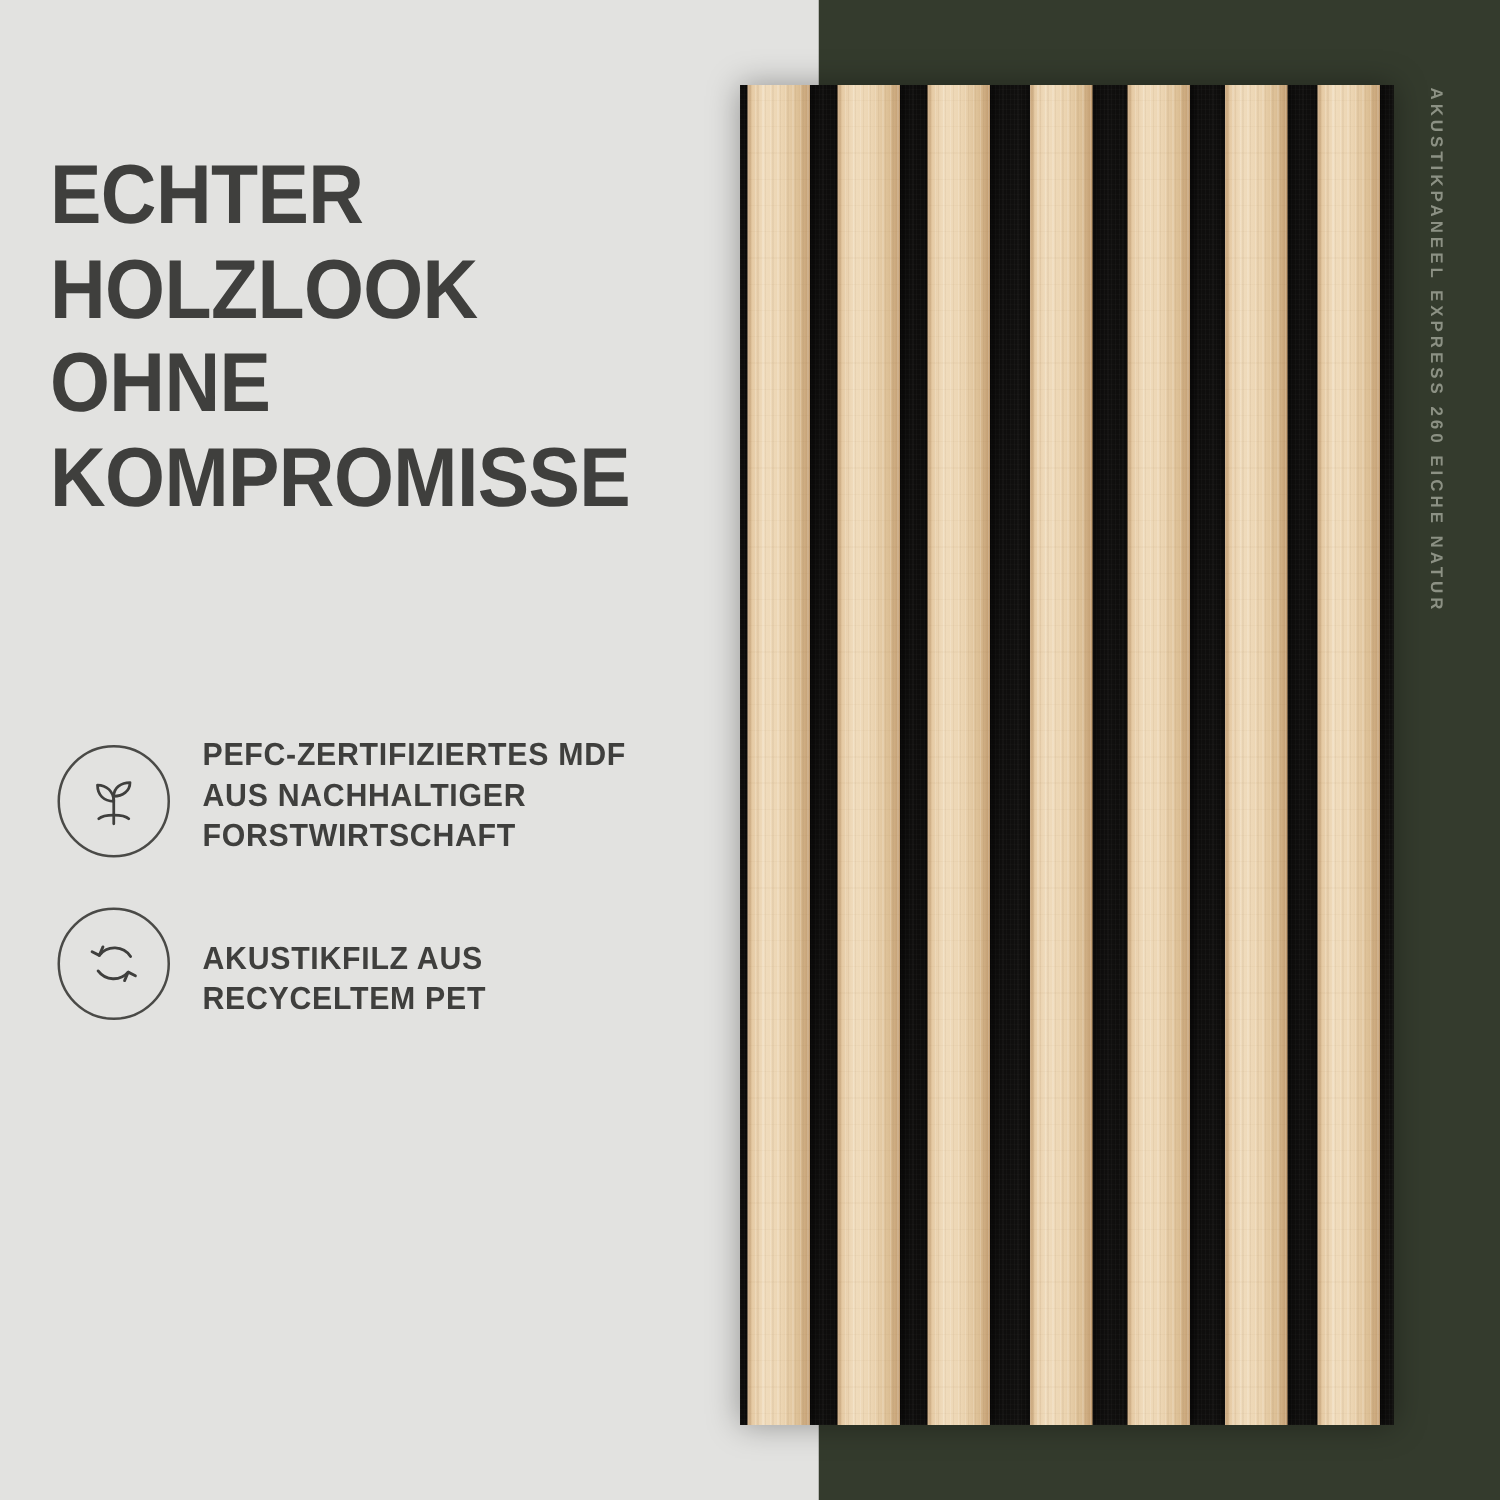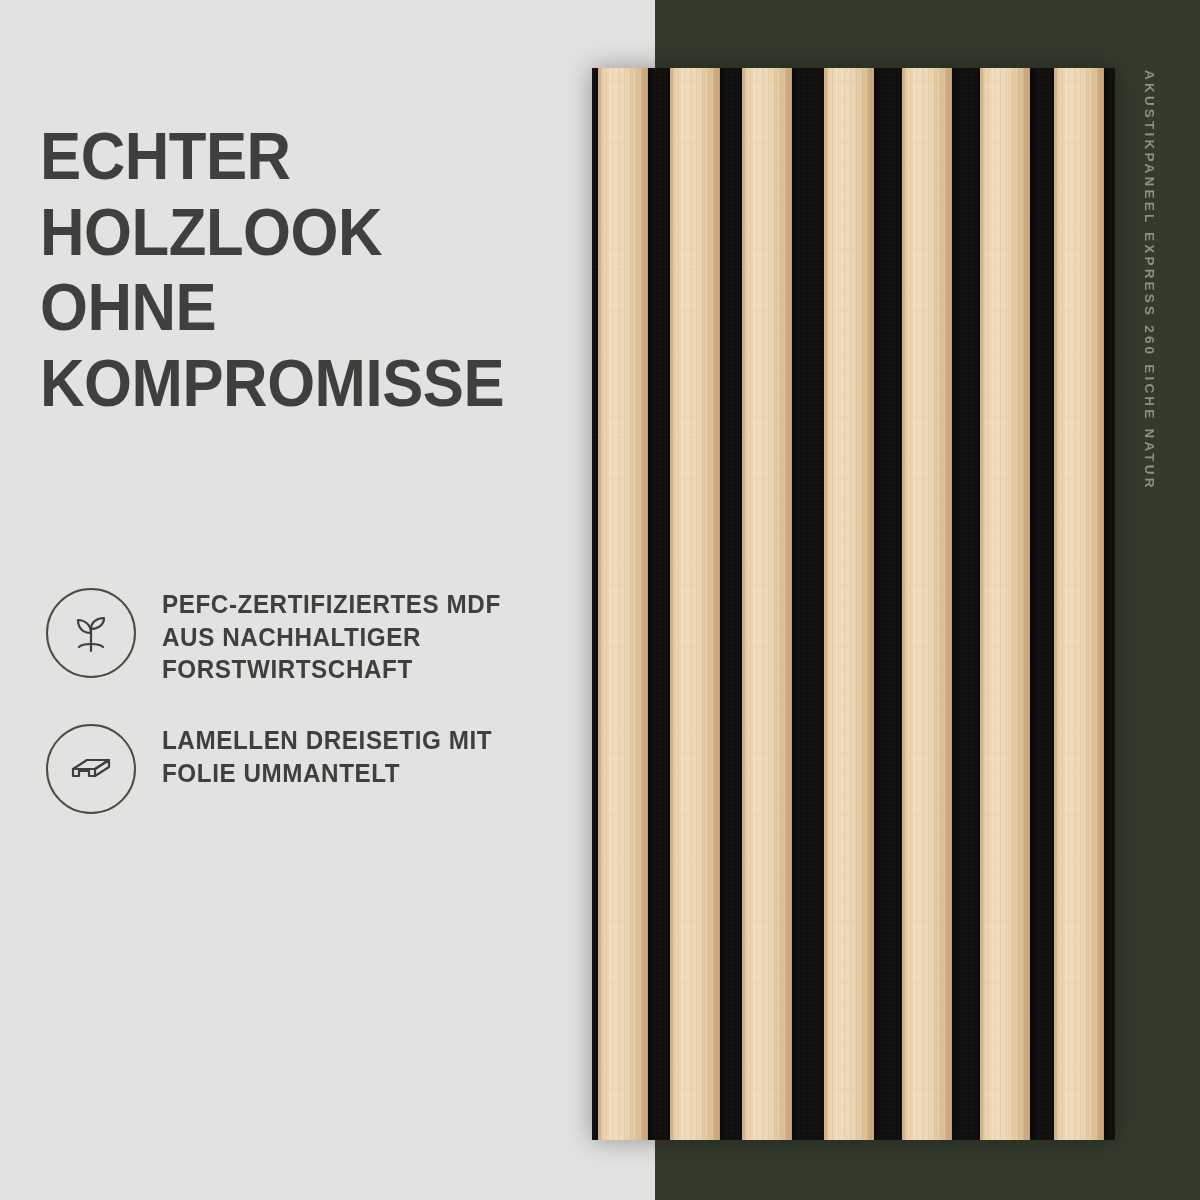--- a/index.html
+++ b/index.html
@@ -119,21 +119,21 @@
   }
 
   .features {
     position: absolute;
     left: 46px;
     top: 588px;
     width: 530px;
   }
   .feature {
     display: flex;
-    align-items: flex-start;
+    align-items: flex-end;
     margin-bottom: 38px;
     min-height: 92px;
   }
   .feature-icon {
     flex: 0 0 auto;
     width: 86px;
     height: 86px;
     border-radius: 50%;
     border: 2.5px solid #4a4a47;
     display: flex;
@@ -185,29 +185,28 @@
         <svg width="52" height="52" viewBox="0 0 52 52" fill="none" stroke="#3f3f3d" stroke-width="2.2" stroke-linecap="round" stroke-linejoin="round">
           <path d="M26 44 V24"></path>
           <path d="M26 26 C26 18, 20 13, 13 13 C13 21, 18 26, 26 26 Z"></path>
           <path d="M26 22 C26 15, 32 11, 39 11 C39 18, 33 22, 26 22 Z"></path>
           <path d="M14 40 C18 36, 34 36, 38 40"></path>
         </svg>
       </div>
       <div class="feature-text">PEFC-zertifiziertes MDF aus nachhaltiger Forstwirtschaft</div>
     </div>
 
-
-
     <div class="feature">
       <div class="feature-icon">
-        <svg width="54" height="54" viewBox="0 0 54 54" fill="none" stroke="#3f3f3d" stroke-width="2.2" stroke-linecap="round" stroke-linejoin="round">
-          <path d="M9 27 L23 18 L45 18 L31 27 Z"></path>
-          <path d="M9 27 L9 34 L15 34 L15 29"></path>
-          <path d="M31 27 L31 34 L25 34 L25 29"></path>
-          <path d="M15 29 L25 29"></path>
-          <path d="M31 27 L45 18 L45 25 L31 34"></path>
+        <svg width="50" height="50" viewBox="0 0 52 52" fill="none" stroke="#3f3f3d" stroke-width="2.4" stroke-linecap="round" stroke-linejoin="round">
+          <path d="M14 19 A16 16 0 0 1 40 20"></path>
+          <path d="M38 33 A16 16 0 0 1 13 32"></path>
+          <path d="M8 16 L14 19 L17 12"></path>
+          <path d="M44 36 L38 33 L35 40"></path>
         </svg>
       </div>
-      <div class="feature-text">Lamellen dreisetig mit Folie ummantelt</div>
+      <div class="feature-text">Akustikfilz aus recyceltem PET</div>
     </div>
+
+
 
   </div>
 </div>
 
 </body></html>

